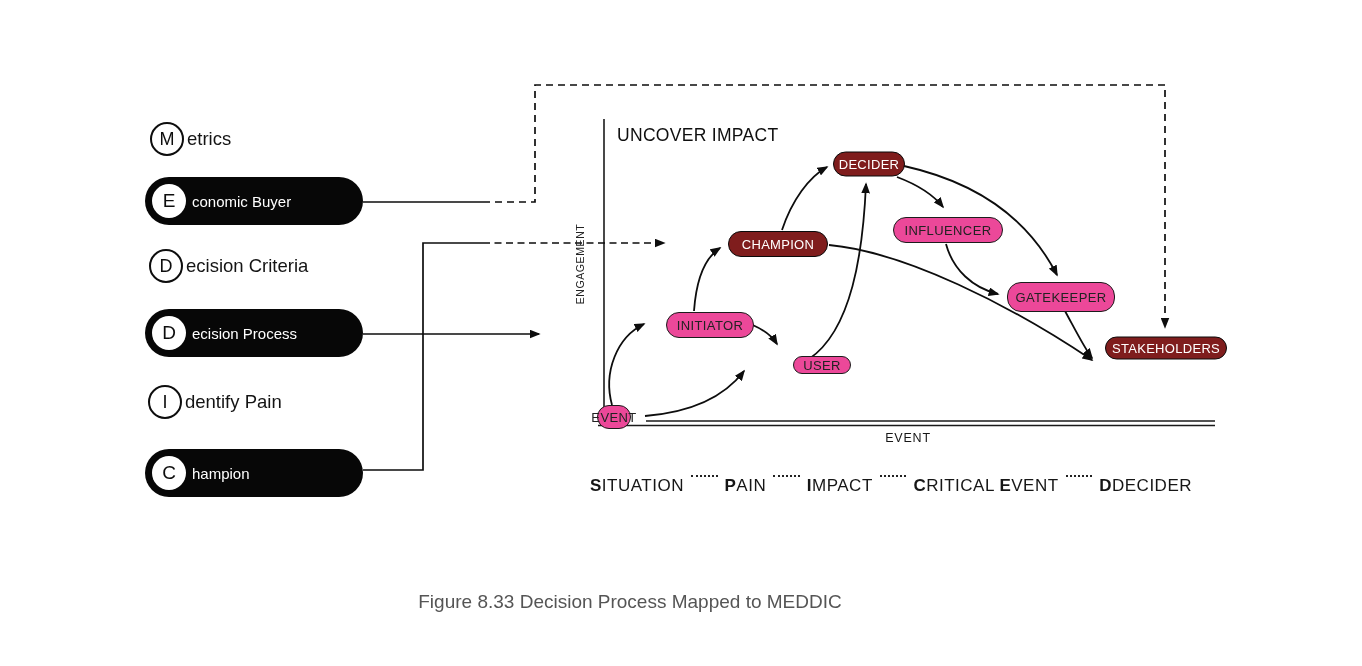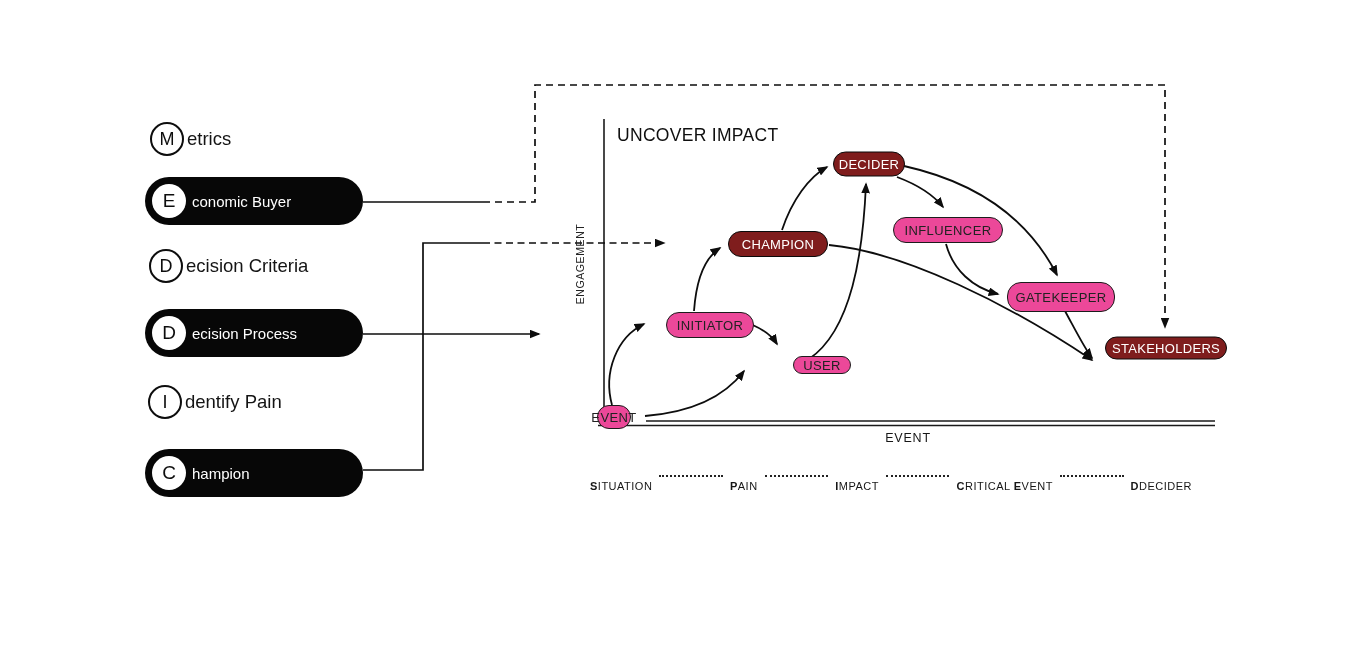--- a/index.html
+++ b/index.html
@@ -46,21 +46,21 @@
     position:absolute;font-size:10.5px;letter-spacing:.6px;color:#222;white-space:nowrap;
     transform:translate(-50%,-50%) rotate(-90deg);
   }
   .xlab{position:absolute;font-size:12.5px;letter-spacing:.8px;color:#161616;transform:translateX(-50%);white-space:nowrap;}
 
   
   .stages{
     position:absolute;left:590px;top:476px;width:602px;
     display:flex;align-items:center;transform:translateY(-50%);
   }
-  .stage-item{font-size:11px;letter-spacing:.5px;color:#161616;white-space:nowrap;margin-top:20px;}
+  .stage-item{font-size:17px;letter-spacing:.5px;color:#161616;white-space:nowrap;margin-top:20px;}
   .stage-item .b{font-weight:700;}
   .leader{flex:1 1 auto;height:0;border-top:2px dotted #222;margin:0 7px;}
 
   
   .caption{
     position:absolute;left:630px;top:591px;transform:translateX(-50%);
     font-size:19px;color:#555;white-space:nowrap;
   }
 </style>
 </head>
@@ -148,15 +148,16 @@
       <span class="leader"></span>
       <span class="stage-item"><span class="b">P</span><span>AIN</span></span>
       <span class="leader"></span>
       <span class="stage-item"><span class="b">I</span><span>MPACT</span></span>
       <span class="leader"></span>
       <span class="stage-item"><span class="b">C</span><span>RITICAL </span><span class="b">E</span><span>VENT</span></span>
       <span class="leader"></span>
       <span class="stage-item"><span class="b">D</span><span>DECIDER</span></span>
     </div>
 
+    <div class="caption">Figure 8.33 Decision Process Mapped to MEDDIC</div>
 
   </div>
 </div>
 
 </body></html>

